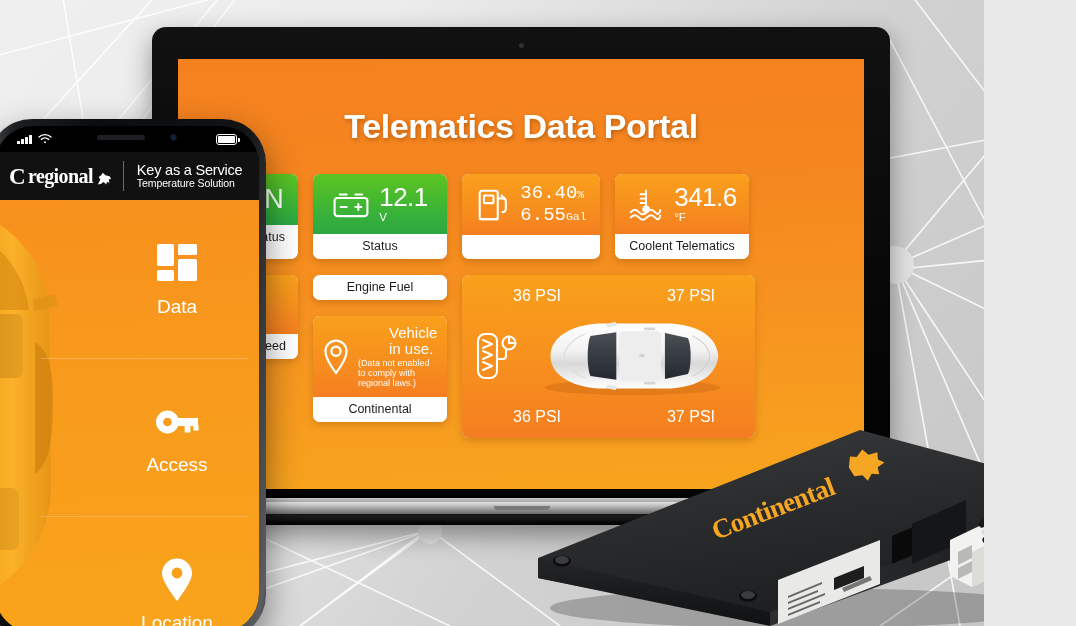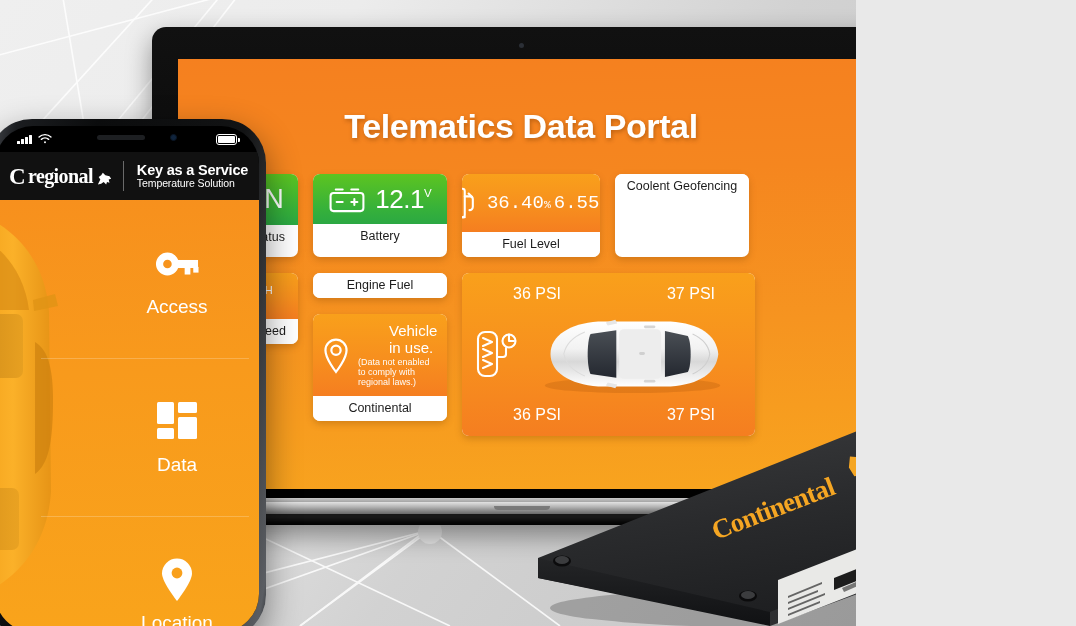--- a/index.html
+++ b/index.html
@@ -4,21 +4,21 @@
 <style>
   * { margin:0; padding:0; box-sizing:border-box; }
   html,body { width:1076px; height:626px; overflow:hidden; }
   body {
     font-family:"Liberation Sans", sans-serif;
     background:#e9e9e9;
     position:relative;
   }
 
   
-  #stage { position:absolute; inset:0; width:856px; height:626px; overflow:hidden; }
+  #stage { position:absolute; inset:0; width:984px; height:626px; overflow:hidden; }
   .bg-mesh { position:absolute; inset:0; }
   .bg-grad {
     position:absolute; inset:0;
     background:linear-gradient(125deg,#efefef 0%,#ececec 28%,#d2d2d2 62%,#c6c6c6 100%);
   }
 
   
   .laptop { position:absolute; left:152px; top:27px; width:738px; height:498px; }
   .laptop-lid {
     position:absolute; inset:0;
@@ -81,21 +81,21 @@
     padding:10px 8px;
   }
   .card.green .card-body { background:linear-gradient(180deg,#5dc421 0%,#36b13a 70%,#2ba843 100%); }
   .card.orange .card-body { background:linear-gradient(180deg,#f9a01b 0%,#f78f1e 55%,#f57e20 100%); }
   .card-foot {
     background:#fff; color:#1c1c1c;
     text-align:center; font-size:12.5px; padding:5px 4px 6px;
     white-space:nowrap;
   }
   .val {
-    color:#fff; line-height:1; display:flex; flex-direction:row;
+    color:#fff; line-height:1; display:flex; flex-direction:column;
   }
   .val .big { font-size:26px; font-weight:400; letter-spacing:-.5px; }
   .val .unit { font-size:11.5px; margin-top:2px; }
   .val.dual { gap:3px; }
   .val .line { font-size:19px;font-family:Liberation Mono, monospace; }
   .val .line .sm { font-size:11.5px; }
   .icon { color:#fff; display:flex; align-items:center; justify-content:center; }
   .status-on { color:#fff; font-size:27px; padding:0 8px; }
 
   
@@ -183,21 +183,21 @@
     flex:0 0 auto; padding-left:14px; color:#fff;
     font-family:"Liberation Serif", serif;
     font-size:20px; font-weight:bold; letter-spacing:-.6px;
     display:flex; align-items:center; gap:3px;
   }
   .horse {
     display:inline-block; width:17px; height:15px;
   }
   .brand-div { width:1px; height:30px; background:#6a6a6a; margin:0 13px 0 10px; }
   .brand-txt { color:#fff; line-height:1.12; }
-  .brand-txt .b1 { font-size:14.5px; font-weight:bold; display:block; letter-spacing:-.2px; }
+  .brand-txt .b1 { font-size:14.5px; font-weight:normal; display:block; letter-spacing:-.2px; }
   .brand-txt .b2 { font-size:10.5px; display:block; letter-spacing:-.1px; }
 
   .phone-screen {
     position:absolute; left:0; right:0; top:74px; bottom:0;
     background:linear-gradient(178deg,#f7901d 0%,#f89a1c 40%,#f9a41b 100%);
     overflow:hidden;
   }
   .phone-car {
     position:absolute; left:-70px; top:-8px; width:190px; height:430px;
   }
@@ -294,21 +294,21 @@
                   <path d="M9 6 h8 M27 6 h8" stroke-linecap="round"></path>
                   <path d="M10 20.5 h7" stroke-linecap="round"></path>
                   <path d="M27 20.5 h7 M30.5 17 v7" stroke-linecap="round"></path>
                 </svg>
               </span>
               <span class="val">
                 <span class="big">12.1</span>
                 <span class="unit">V</span>
               </span>
             </div>
-            <div class="card-foot">Battery</div>
+            <div class="card-foot">Status</div>
           </div>
 
           <div class="card orange c-fuel">
             <div class="card-body">
               <span class="icon">
                 <svg width="36" height="38" viewBox="0 0 36 40" fill="none" stroke="#fff" stroke-width="2.2" stroke-linecap="round" stroke-linejoin="round">
                   <rect x="4" y="5" width="19" height="30" rx="2.5"></rect>
                   <rect x="8.5" y="10" width="10" height="8" rx="1"></rect>
                   <path d="M4 35 h19"></path>
                   <path d="M23 13 h5.5 a3 3 0 0 1 3 3 v8 a3.5 3.5 0 0 1-3.5 3.5"></path>
@@ -317,25 +317,39 @@
               </span>
               <span class="val dual">
                 <span class="line">
                   <span>36.40</span><span class="sm">%</span>
                 </span>
                 <span class="line">
                   <span>6.55</span><span class="sm">Gal</span>
                 </span>
               </span>
             </div>
-            <div class="card-foot">Fuel Level</div>
           </div>
 
           <div class="card orange c-coolant">
-            <div class="card-foot">Coolent Geofencing</div>
+            <div class="card-body">
+              <span class="icon">
+                <svg width="38" height="34" viewBox="0 0 42 38" fill="none" stroke="#fff" stroke-width="2.2" stroke-linecap="round">
+                  <path d="M21 4 v17"></path>
+                  <path d="M15 8 h5 M15 13 h5 M15 18 h5"></path>
+                  <circle cx="21" cy="25" r="4.2" fill="#fff" stroke="none"></circle>
+                  <path d="M4 28 q4.5 -5 9 0 t9 0 t9 0 t6 -2"></path>
+                  <path d="M4 34 q4.5 -5 9 0 t9 0 t9 0 t6 -2"></path>
+                </svg>
+              </span>
+              <span class="val">
+                <span class="big">341.6</span>
+                <span class="unit">°F</span>
+              </span>
+            </div>
+            <div class="card-foot">Coolent Telematics</div>
           </div>
         </div>
 
         <div class="row r2">
 
           <div class="card orange c-speed">
             <div class="card-body">
               <span class="val">
                 <span class="big">70</span>
                 <span class="unit">MPH</span>
@@ -501,40 +515,40 @@
           <rect x="-10" y="296" width="104" height="62" rx="7" fill="url(#pGlass)" opacity=".85"></rect>
           <path d="M110 150 C124 158 128 180 128 208 C128 248 124 272 110 282" fill="#c87d0d" opacity=".6"></path>
           <rect x="46" y="240" width="5" height="16" rx="2" fill="#c9800f" opacity=".7"></rect>
           <path d="M108 108 l22 -6 l3 12 l-24 5 Z" fill="#e09315" opacity=".8"></path>
         </svg>
 
         <div class="menu">
 
           <div class="menu-item">
             <span class="menu-ico">
+              <svg width="40" height="40" viewBox="0 0 40 40" fill="#fff">
+                <rect x="0" y="0" width="17" height="22" rx="1.5"></rect>
+                <rect x="21" y="0" width="19" height="11" rx="1.5"></rect>
+                <rect x="0" y="26" width="17" height="11" rx="1.5"></rect>
+                <rect x="21" y="15" width="19" height="22" rx="1.5"></rect>
+              </svg>
+            </span>
+            <span class="menu-label">Data</span>
+          </div>
+
+          <div class="menu-item">
+            <span class="menu-ico">
               <svg width="44" height="32" viewBox="0 0 46 32" fill="#fff">
                 <path d="M13 4 A12 12 0 1 0 13 28 A12 12 0 0 0 13 4 Z M13 11.5 A4.5 4.5 0 1 1 13 20.5 A4.5 4.5 0 0 1 13 11.5 Z"></path>
                 <rect x="22" y="11.8" width="23" height="8.4"></rect>
                 <rect x="31" y="19" width="6" height="8"></rect>
                 <rect x="40" y="19" width="5.5" height="6"></rect>
               </svg>
             </span>
             <span class="menu-label">Access</span>
-          </div>
-
-          <div class="menu-item">
-            <span class="menu-ico">
-              <svg width="40" height="40" viewBox="0 0 40 40" fill="#fff">
-                <rect x="0" y="0" width="17" height="22" rx="1.5"></rect>
-                <rect x="21" y="0" width="19" height="11" rx="1.5"></rect>
-                <rect x="0" y="26" width="17" height="11" rx="1.5"></rect>
-                <rect x="21" y="15" width="19" height="22" rx="1.5"></rect>
-              </svg>
-            </span>
-            <span class="menu-label">Data</span>
           </div>
 
           <div class="menu-item">
             <span class="menu-ico">
               <svg width="34" height="44" viewBox="0 0 34 44" fill="#fff">
                 <path d="M17 43 C17 43 32 24 32 15.5 A15 15 0 0 0 2 15.5 C2 24 17 43 17 43 Z"></path>
                 <circle cx="17" cy="15" r="5.4" fill="#f9a01b"></circle>
               </svg>
             </span>
             <span class="menu-label">Location</span>

